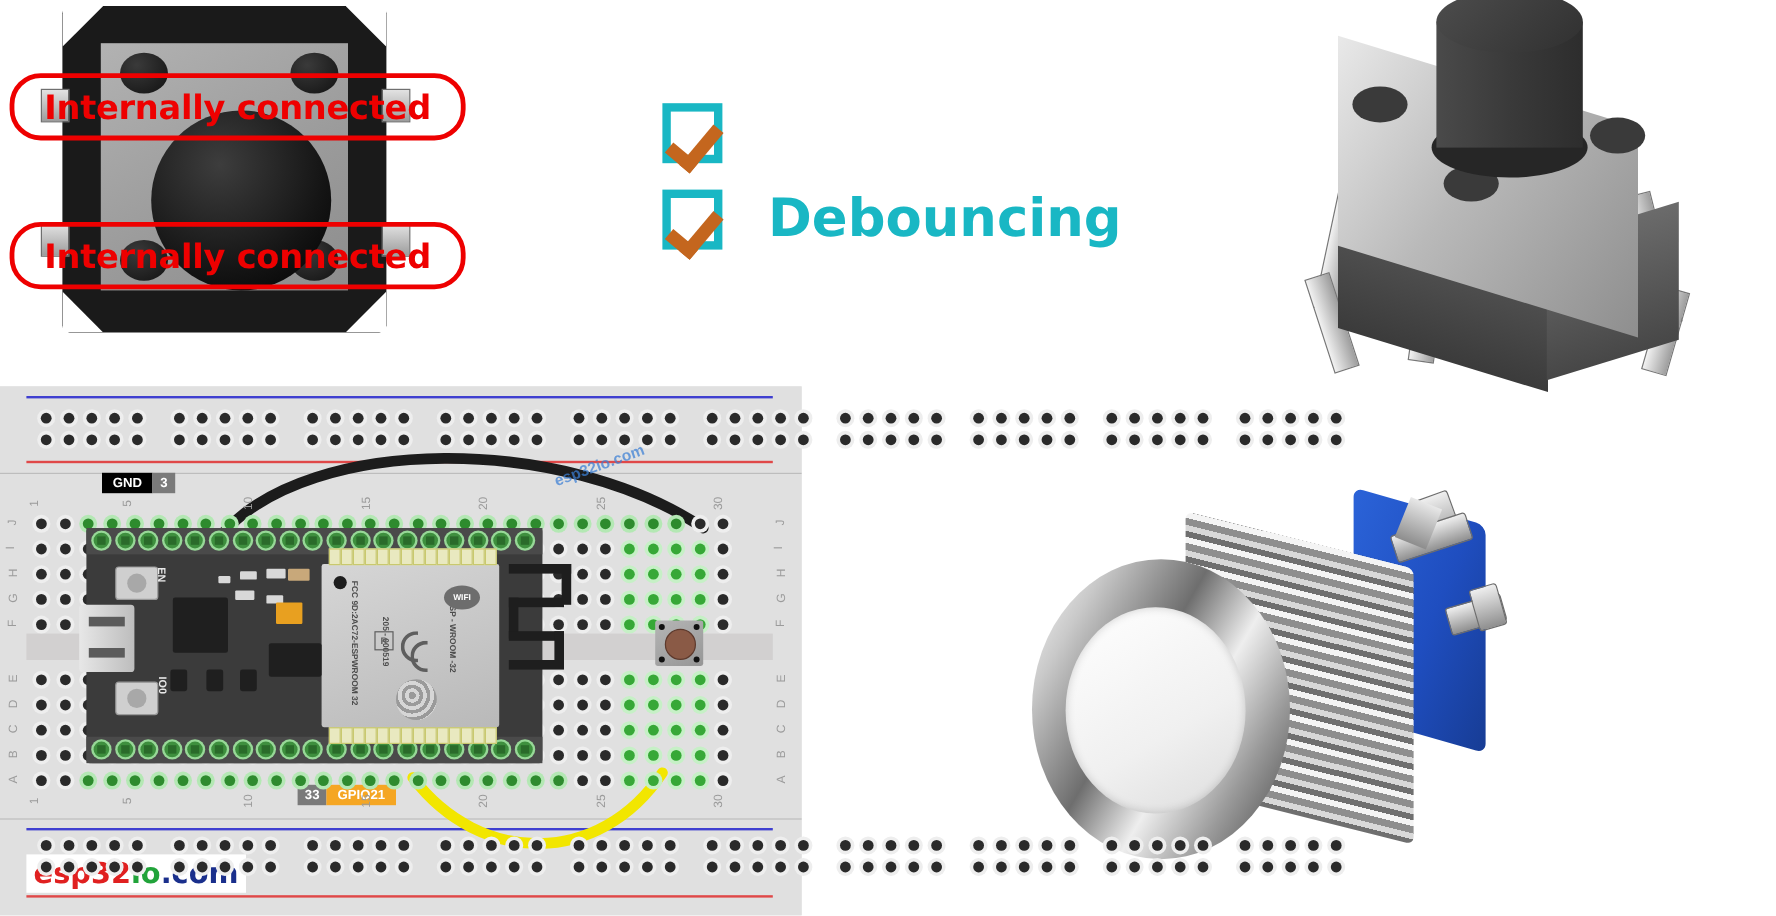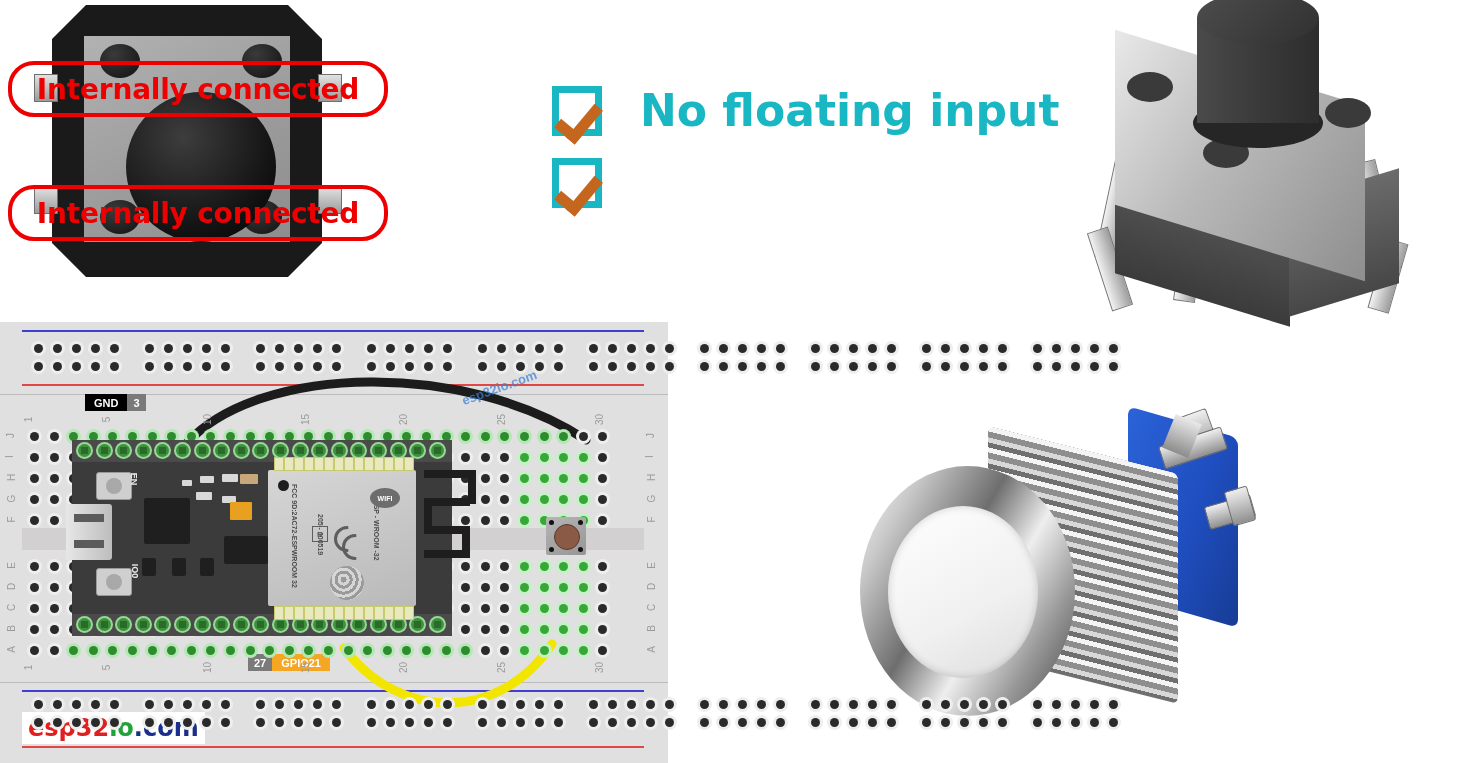--- a/index.html
+++ b/index.html
@@ -209,24 +209,24 @@
 <div class="annot annot-1">
   <span>Internally connected</span>
 </div>
 <div class="annot annot-2">
   <span>Internally connected</span>
 </div>
 
 <div class="abs" id="checklist">
   <div class="ck-row">
     <div class="ck-box"></div>
-    <div class="ck-txt">No floating input</div>
   </div>
   <div class="ck-row">
     <div class="ck-box"></div>
+    <div class="ck-txt">Debouncing</div>
   </div>
 </div>
 
 <div class="abs" id="switch-photo">
   <div class="ph-leg pl1"></div>
   <div class="ph-leg pl2"></div>
   <div class="ph-leg pl3"></div>
   <div class="ph-leg pl4"></div>
   <div class="ph-leg pl5"></div>
   <div class="ph-front"></div>
@@ -267,21 +267,21 @@
 
   <div class="logo" style="left:22px;top:390px;">
     <span class="a">esp32</span><span class="b">io</span><span class="c">.com</span>
   </div>
 
   <div class="pinlab" style="left:85px;top:72px;">
     <div class="name">GND</div>
     <div class="num">3</div>
   </div>
   <div class="pinlab gpio" style="left:248px;top:332px;">
-    <div class="num">27</div>
+    <div class="num">33</div>
     <div class="name">GPIO21</div>
   </div>
 
   <svg class="wire" width="668" height="441" style="left:0;top:0;">
     <path d="M 186,122 C 260,40 470,40 586,118" stroke="#1c1c1c" stroke-width="9" fill="none" stroke-linecap="round"></path>
     <path d="M 344,326 C 400,400 500,400 552,322" stroke="#f2e600" stroke-width="9" fill="none" stroke-linecap="round"></path>
   </svg>
 
   <div class="wmark" style="left:460px;top:58px;">esp32io.com</div>
   <div class="wmark pink" style="left:110px;top:200px;">esp32io.com</div>

